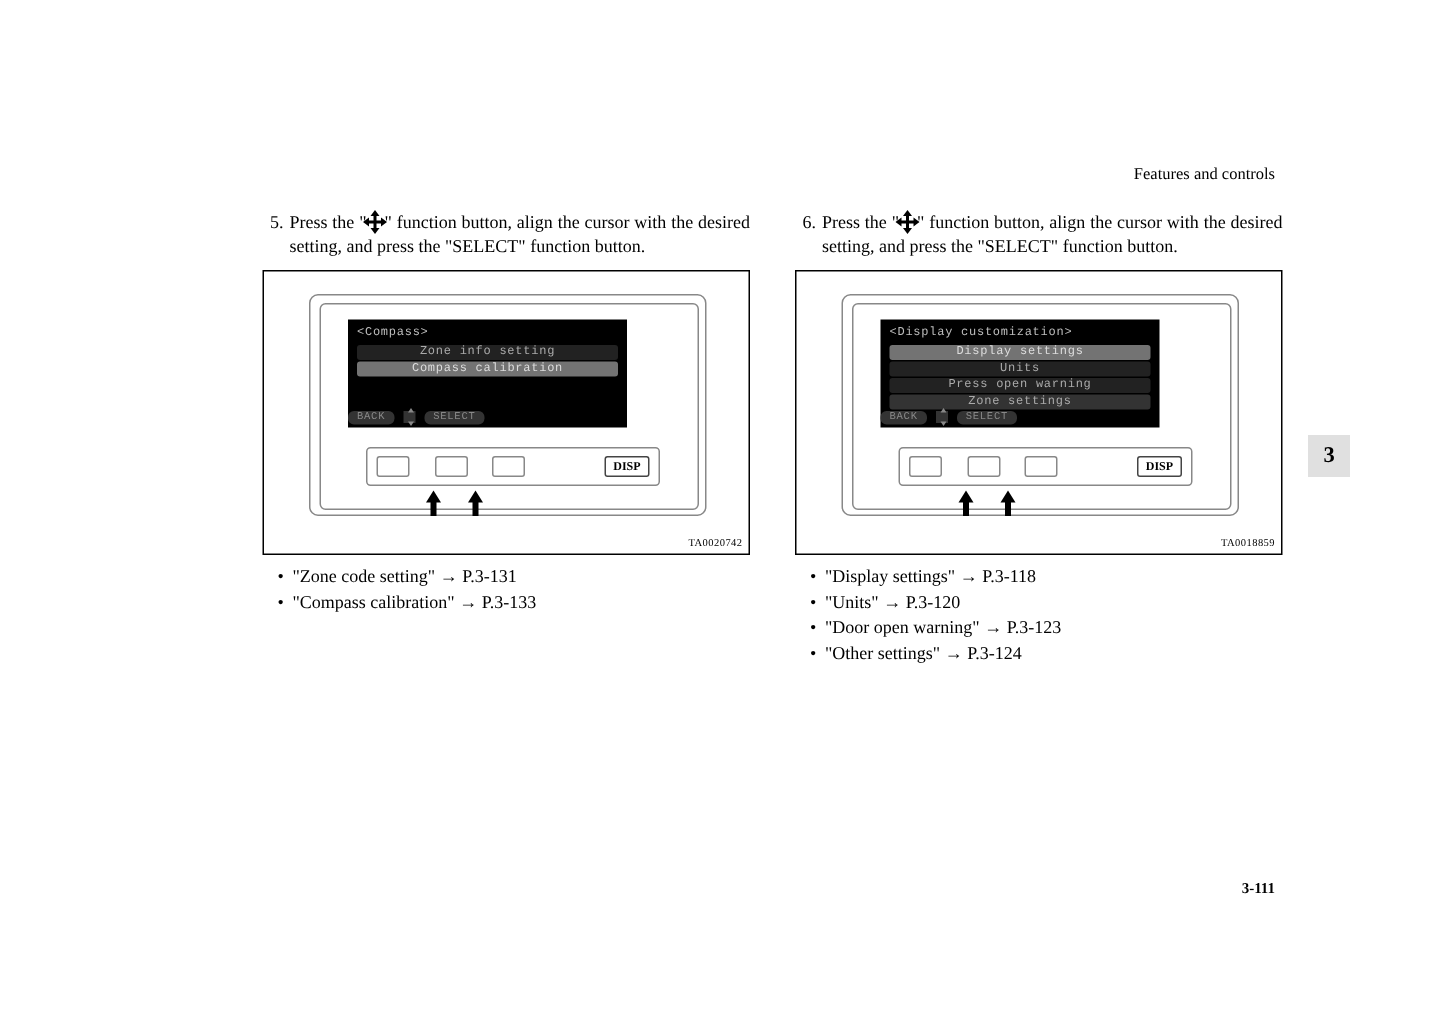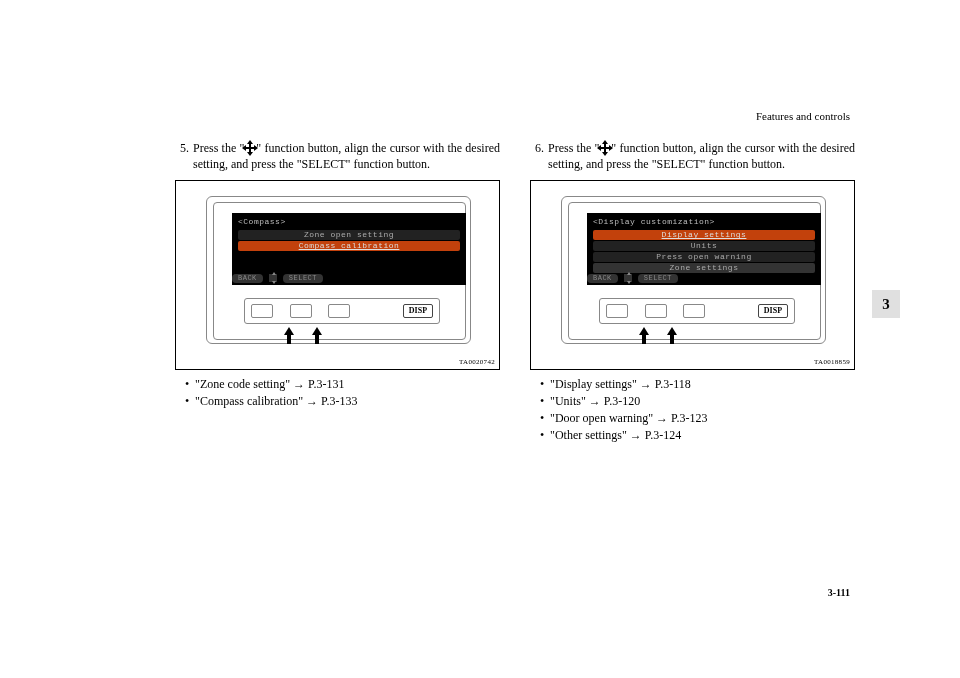--- a/index.html
+++ b/index.html
@@ -20,25 +20,25 @@
   .icon-enter .t { position:absolute; width:0; height:0; }
   .icon-enter .t.n { left:3px; top:-2px; border-left:3px solid transparent; border-right:3px solid transparent; border-bottom:4px solid #000; }
   .icon-enter .t.s { left:3px; bottom:-2px; border-left:3px solid transparent; border-right:3px solid transparent; border-top:4px solid #000; }
   .icon-enter .t.w { top:3px; left:-2px; border-top:3px solid transparent; border-bottom:3px solid transparent; border-right:4px solid #000; }
   .icon-enter .t.e { top:3px; right:-2px; border-top:3px solid transparent; border-bottom:3px solid transparent; border-left:4px solid #000; }
 
   
   .figure { margin-top: 8px; border: 1px solid #000; position: relative; height: 190px; background:#fff; }
   .bezel-outer { position:absolute; left:30px; top:15px; width:265px; height:148px; border:1px solid #888; border-radius:6px; }
   .bezel-inner { position:absolute; left:6px; top:5px; width:253px; height:138px; border:1px solid #888; border-radius:4px; }
-  .screen { position:absolute; left:18px; top:10px; width:234px; height:72px; background:#000; color:#bdbdbd; font-family: "Courier New", monospace; font-size:8px; letter-spacing:0.5px; padding:4px 6px; }
+  .screen { position:absolute; left:18px; top:10px; width:186px; height:72px; background:#000; color:#bdbdbd; font-family: "Courier New", monospace; font-size:8px; letter-spacing:0.5px; padding:4px 6px; }
   .screen .title { color:#bdbdbd; font-size:8px; margin-bottom:2px; }
   .screen .row { height:10px; line-height:10px; border-radius:2px; margin:1px 0; text-align:center; }
   .screen .row.dim { background:#222; color:#aaa; }
-  .screen .row.sel { background:#c2410c; color:#ddd;text-decoration:underline; }
+  .screen .row.sel { background:#737373; color:#ddd; }
   .screen .row.border { background:#333; color:#aaa; }
   .fn-bar { position:absolute; left:0; bottom:2px; width:100%; display:flex; gap:6px; font-size:7px; color:#888; }
   .fn-bar .pill { background:#333; border-radius:4px; padding:0 6px; height:9px; line-height:9px; }
   .fn-bar .dpad { width:8px; height:8px; background:#333; position:relative; }
   .fn-bar .dpad::before{content:"";position:absolute;left:3px;top:-2px;border-left:2px solid transparent;border-right:2px solid transparent;border-bottom:3px solid #888;}
   .fn-bar .dpad::after{content:"";position:absolute;left:3px;bottom:-2px;border-left:2px solid transparent;border-right:2px solid transparent;border-top:3px solid #888;}
 
   .buttons-row { position:absolute; left:30px; top:95px; width:196px; height:26px; border:1px solid #888; border-radius:3px; display:flex; align-items:center; justify-content:space-between; padding:0 6px; }
   .bt { width:22px; height:14px; border:1px solid #888; border-radius:2px; font-size:6px; display:flex; align-items:center; justify-content:center; color:#666; }
   .bt.disp { width:30px; font-weight:bold; color:#000; font-size:8px; border:1px solid #444;margin-left:36px; }
@@ -73,21 +73,21 @@
         <div class="step-text">
           <span>Press the "</span><span class="icon-enter"><span class="t n"></span><span class="t s"></span><span class="t w"></span><span class="t e"></span></span><span>" function button, align the cursor with the desired setting, and press the "SELECT" function button.</span>
         </div>
       </div>
 
       <div class="figure">
         <div class="bezel-outer">
           <div class="bezel-inner">
             <div class="screen">
               <div class="title">&lt;Compass&gt;</div>
-              <div class="row dim">Zone open setting</div>
+              <div class="row dim">Zone info setting</div>
               <div class="row sel">Compass calibration</div>
               <div class="fn-bar">
                 <span class="pill">BACK</span>
                 <span class="dpad"></span>
                 <span class="pill">SELECT</span>
               </div>
             </div>
             <div class="buttons-row">
               <div class="bt"></div>
               <div class="bt"></div>

